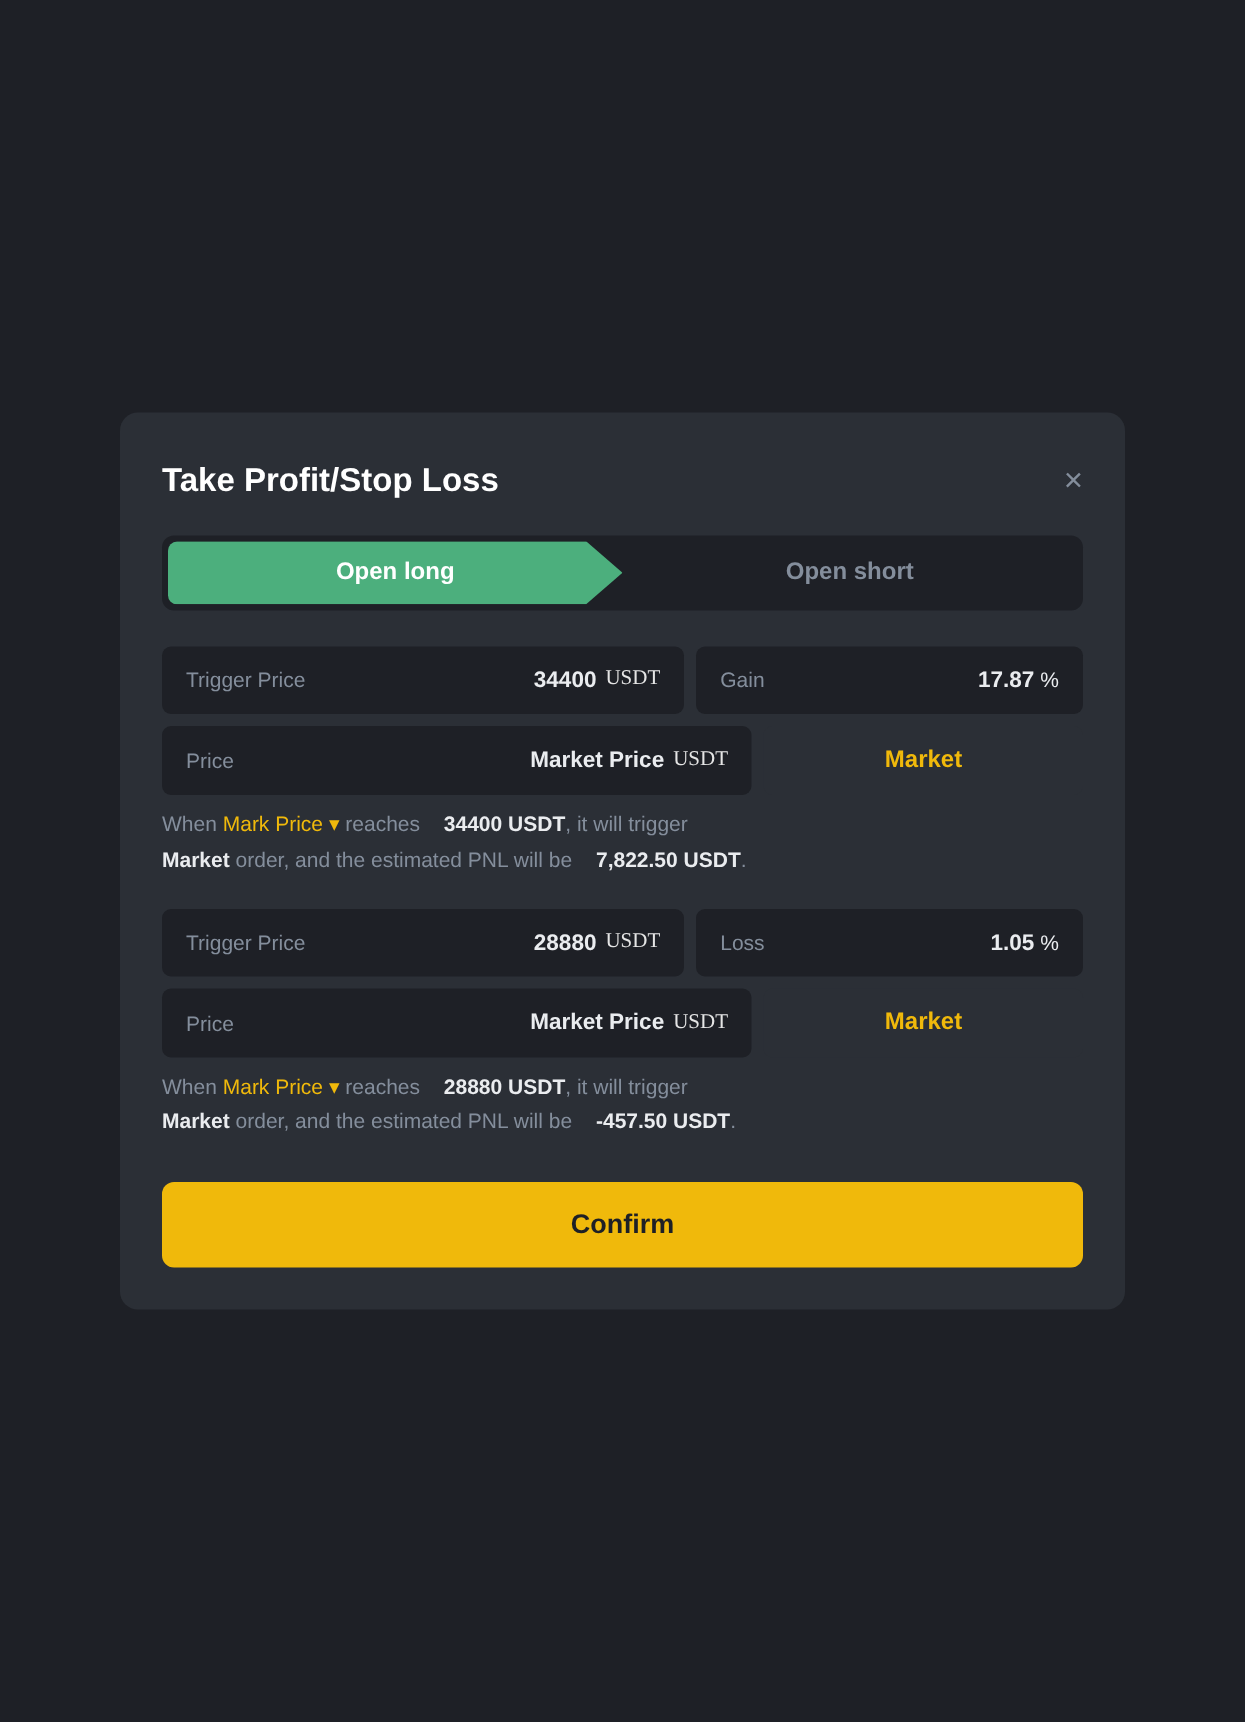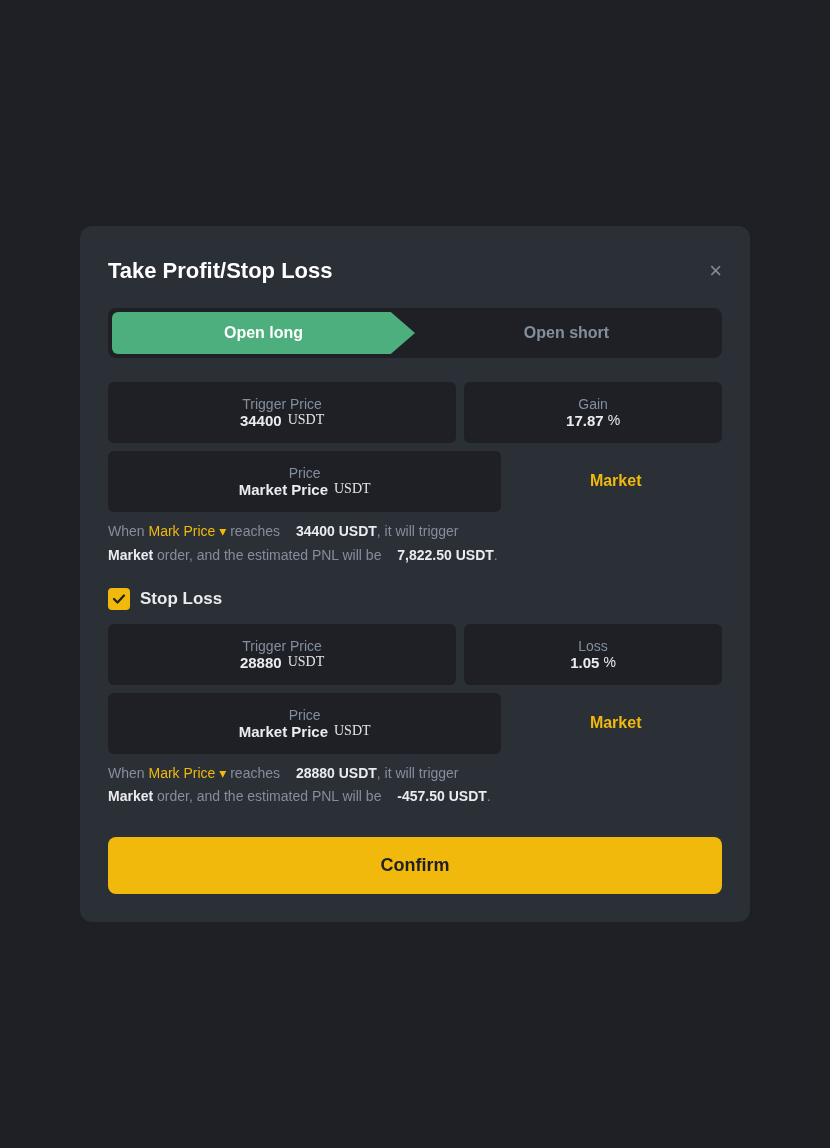--- a/index.html
+++ b/index.html
@@ -112,21 +112,20 @@
       margin-bottom: 8px;
     }
 
     .field-box {
       background: #1e2026;
       border-radius: 6px;
       padding: 14px 16px;
       display: flex;
       align-items: center;
       justify-content: space-between;
-      flex-direction: column;
     }
 
     .field-box.large {
       flex: 1.4;
     }
 
     .field-box.small {
       flex: 1;
     }
 
@@ -259,28 +258,20 @@
       <button class="price-type-btn">Market</button>
     </div>
 
     <p class="info-text">
       <span>When </span><span class="highlight">Mark Price ▾</span><span> reaches </span><span class="value">34400 USDT</span><span>, it will trigger</span><br><span class="bold">Market</span><span> order, and the estimated PNL will be </span><span class="value">7,822.50 USDT</span><span>.</span>
     </p>
   </div>
 
   
   <div class="section">
-    <div class="section-label-row">
-      <div class="checkbox">
-        <svg viewBox="0 0 14 14" fill="none" xmlns="http://www.w3.org/2000/svg">
-          <polyline points="2,7 5.5,10.5 12,3.5" stroke="#1e2026" stroke-width="2.2" stroke-linecap="round" stroke-linejoin="round"></polyline>
-        </svg>
-      </div>
-      <span class="section-title">Stop Loss</span>
-    </div>
 
     <div class="fields-row">
       <div class="field-box large">
         <span class="field-label">Trigger Price</span>
         <div class="field-right">
           <span class="field-value">28880</span>
           <span class="field-unit">USDT</span>
         </div>
       </div>
       <div class="field-box small">

